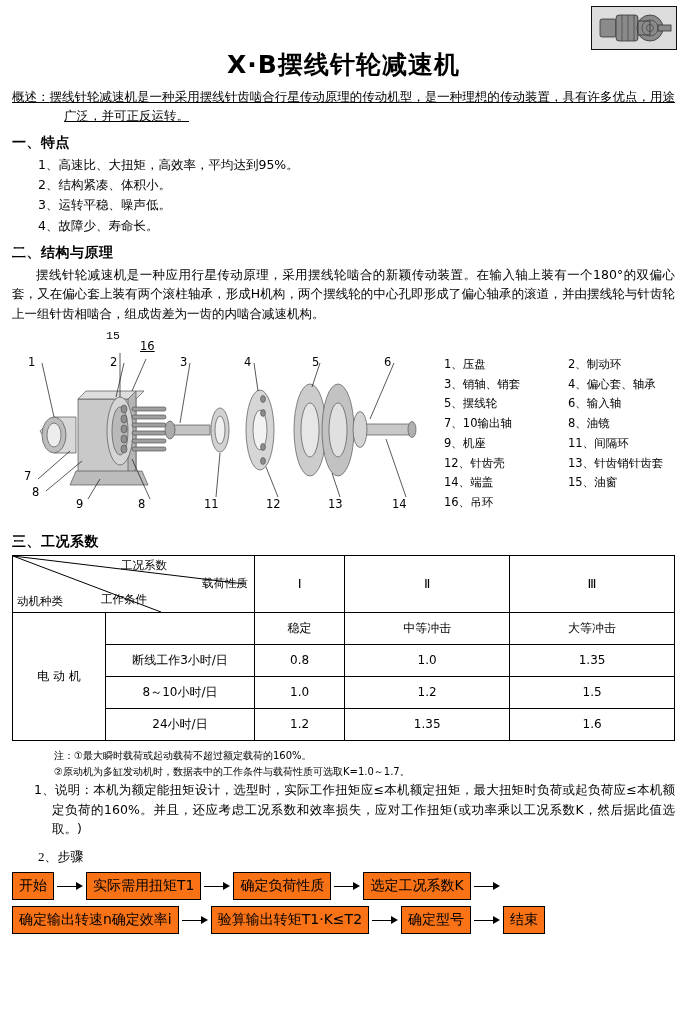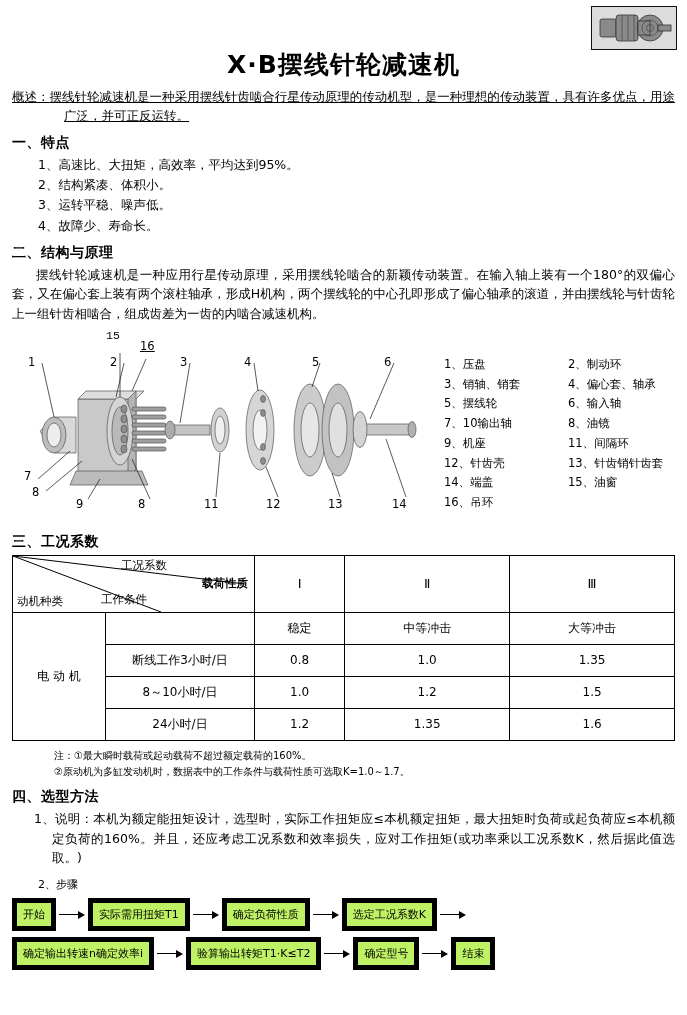--- a/index.html
+++ b/index.html
@@ -127,21 +127,21 @@
     position: relative;
     width: 232px;
     height: 56px;
     padding: 0 !important;
   }
   .hdr-cell .lbl {
     position: absolute;
     font-size: 11.5px;
     white-space: nowrap;
   }
-  .lbl-load { right: 6px; top: 20px; font-weight: bold; }
+  .lbl-load { right: 6px; top: 20px; }
   .lbl-cond { left: 88px; bottom: 5px; }
   .hdr-cell svg { position:absolute; left:0; top:0; }
   .roman { font-size: 13px; }
   .vert-motor {
     width: 88px;
   }
   .cond-col { width: 144px; }
 
   .notes {
     font-size: 10px;
@@ -153,25 +153,25 @@
   .notes div { text-indent: -22px; padding-left: 22px; }
   .notes .first { text-indent: -46px; padding-left: 46px; }
 
   
   .flow {
     margin-top: 6px;
     position: relative;
     height: 62px;
   }
   .fbox {
-    border: 5px solid #000000;
+    border: 1px solid #000000;
     display: inline-block;
-    font-size: 11px;
+    font-size: 14px;
     padding: 4px 6px;
-    background: #bef264;
+    background: #f97316;
     white-space: nowrap;
     vertical-align: middle;
   }
   .frow { display: flex; align-items: center; margin-bottom: 6px; }
   .arrow {
     display: inline-block;
     width: 26px;
     height: 9px;
     position: relative;
     margin: 0 3px;
@@ -184,21 +184,21 @@
     background: #000;
   }
   .arrow:after {
     content: "";
     position: absolute;
     right: 0; top: 0.5px;
     border-left: 7px solid #000;
     border-top: 4px solid transparent;
     border-bottom: 4px solid transparent;
   }
-  .step-label { font-size: 11px; margin: 10px 0 4px 26px; }
+  .step-label { font-size: 13px; margin: 10px 0 4px 26px; font-family: Liberation Serif, serif; }
 </style>
 </head>
 <body>
 
 <div class="page">
 
   <div class="logo-box">
     <svg width="84" height="42" viewBox="0 0 84 42">
       <rect x="0" y="0" width="84" height="42" fill="#dcdcdc"></rect>
       <g fill="#8a8a8a" stroke="#333" stroke-width="0.8">
@@ -417,21 +417,20 @@
         <td>1.6</td>
       </tr>
     </tbody>
       </table>
 
     <div class="notes">
       <div class="first">注：①最大瞬时载荷或起动载荷不超过额定载荷的160%。</div>
       <div>②原动机为多缸发动机时，数据表中的工作条件与载荷性质可选取K=1.0～1.7。</div>
     </div>
 
-    <h2 class="sec">四、选型方法</h2>
     <p class="para" style="padding-left:40px; text-indent:-18px;">1、说明：本机为额定能扭矩设计，选型时，实际工作扭矩应≤本机额定扭矩，最大扭矩时负荷或起负荷应≤本机额定负荷的160%。并且，还应考虑工况系数和效率损失，应对工作扭矩(或功率乘以工况系数K，然后据此值选取。)</p>
 
     <div class="step-label">2、步骤</div>
 
     <div class="flow">
       <div class="frow">
         <span class="fbox">开始</span>
         <span class="arrow"></span>
         <span class="fbox">实际需用扭矩T1</span>
         <span class="arrow"></span>

